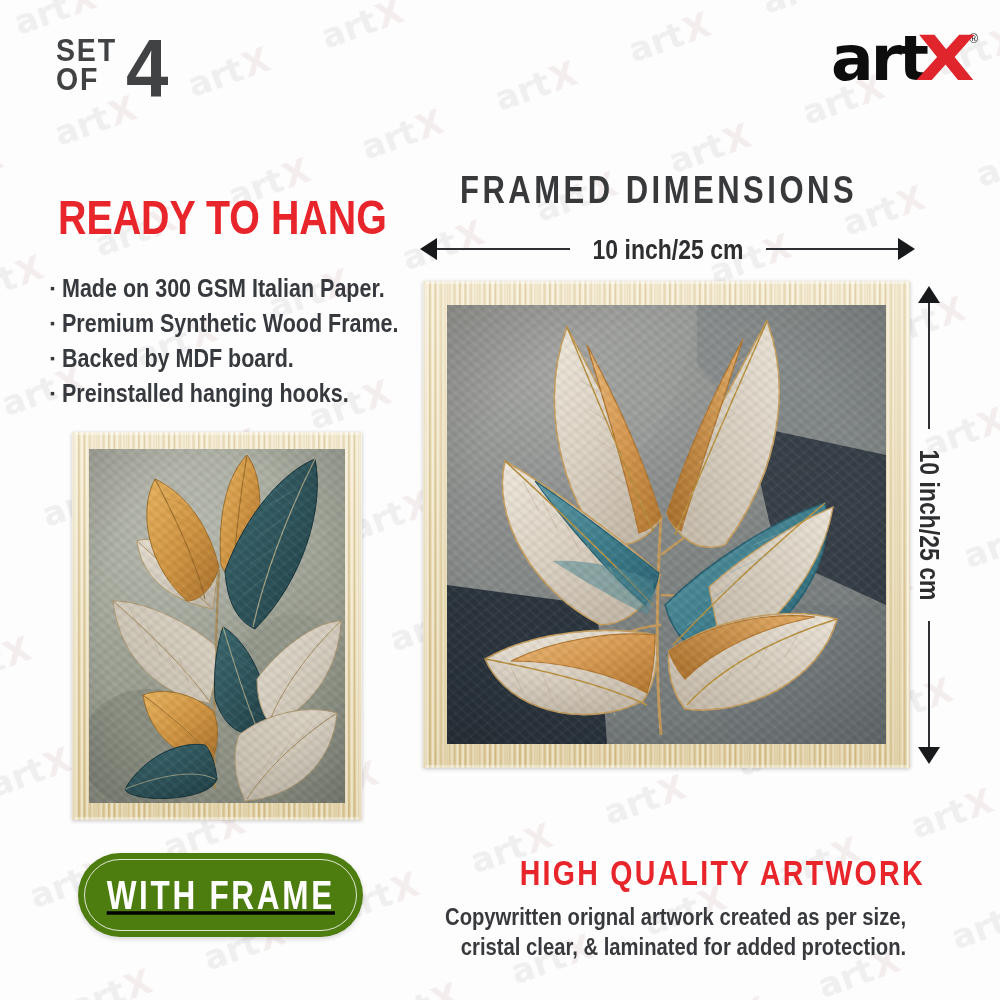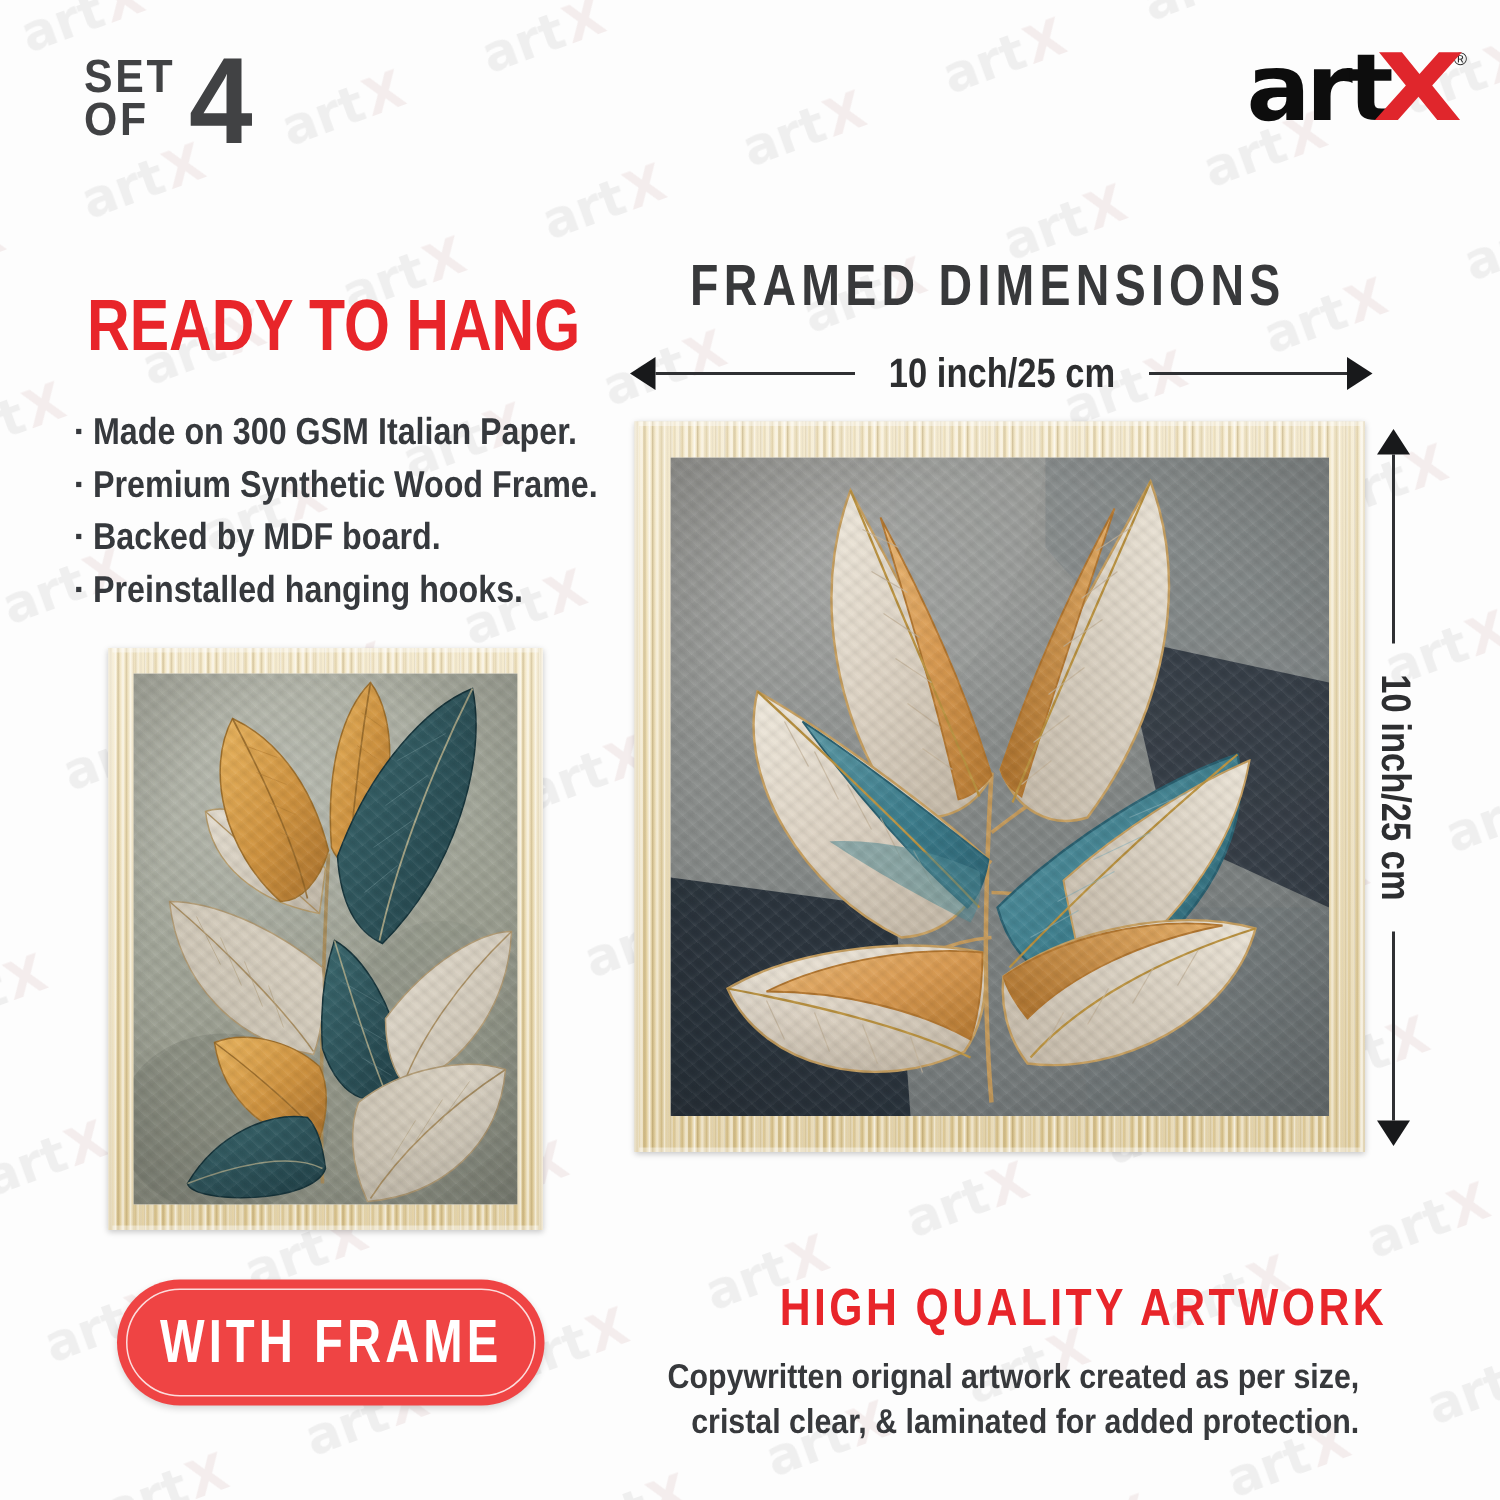--- a/index.html
+++ b/index.html
@@ -269,24 +269,25 @@
     background: radial-gradient(ellipse 86% 86% at 50% 48%, rgba(0,0,0,0) 52%, rgba(0,0,0,0.22) 100%);
     pointer-events: none;
   }
   .art-svg { position: absolute; inset: 0; width: 100%; height: 100%; }
 
   
   #with-frame-badge {
     position: absolute; left: 78px; top: 853px;
     width: 285px; height: 84px;
     z-index: 3;
-    background: #ef4444;
+    background: #4d7c0f;
     border-radius: 42px;
     display: flex; align-items: center; justify-content: center;
     box-shadow: 0 2px 5px rgba(0,0,0,0.16);
+    text-decoration: underline;
   }
   #with-frame-ring {
     position: absolute; inset: 6px;
     border: 1.5px solid rgba(255,255,255,0.82);
     border-radius: 36px;
     pointer-events: none;
   }
   #with-frame-label {
     font-family: "Liberation Sans", sans-serif;
     font-weight: bold;

